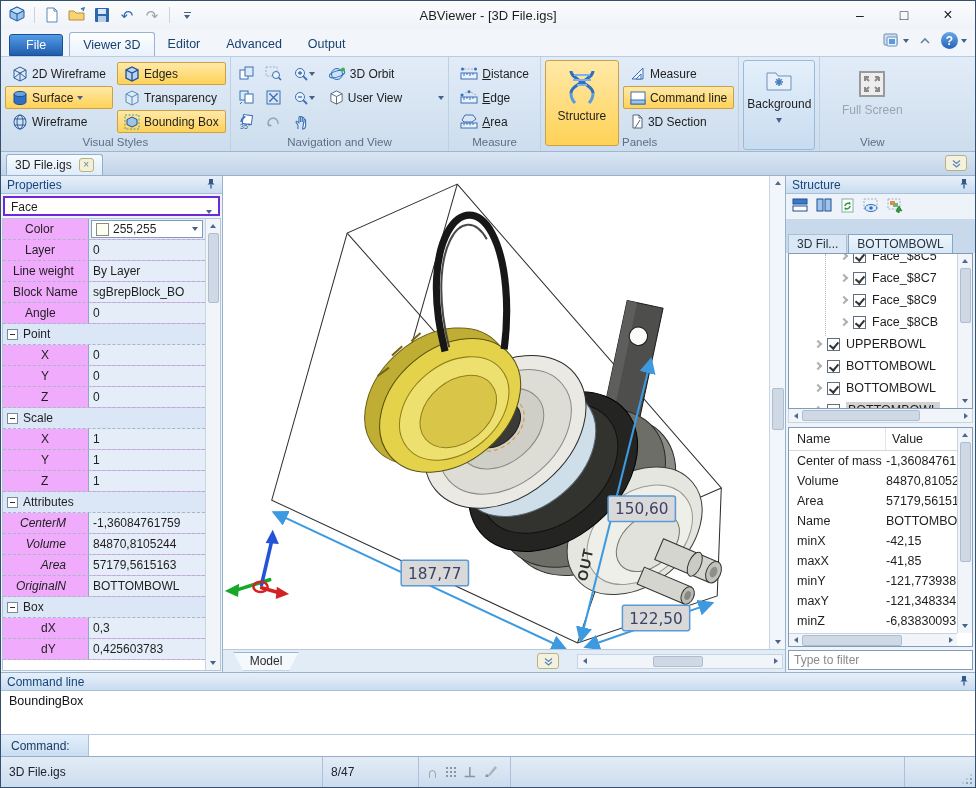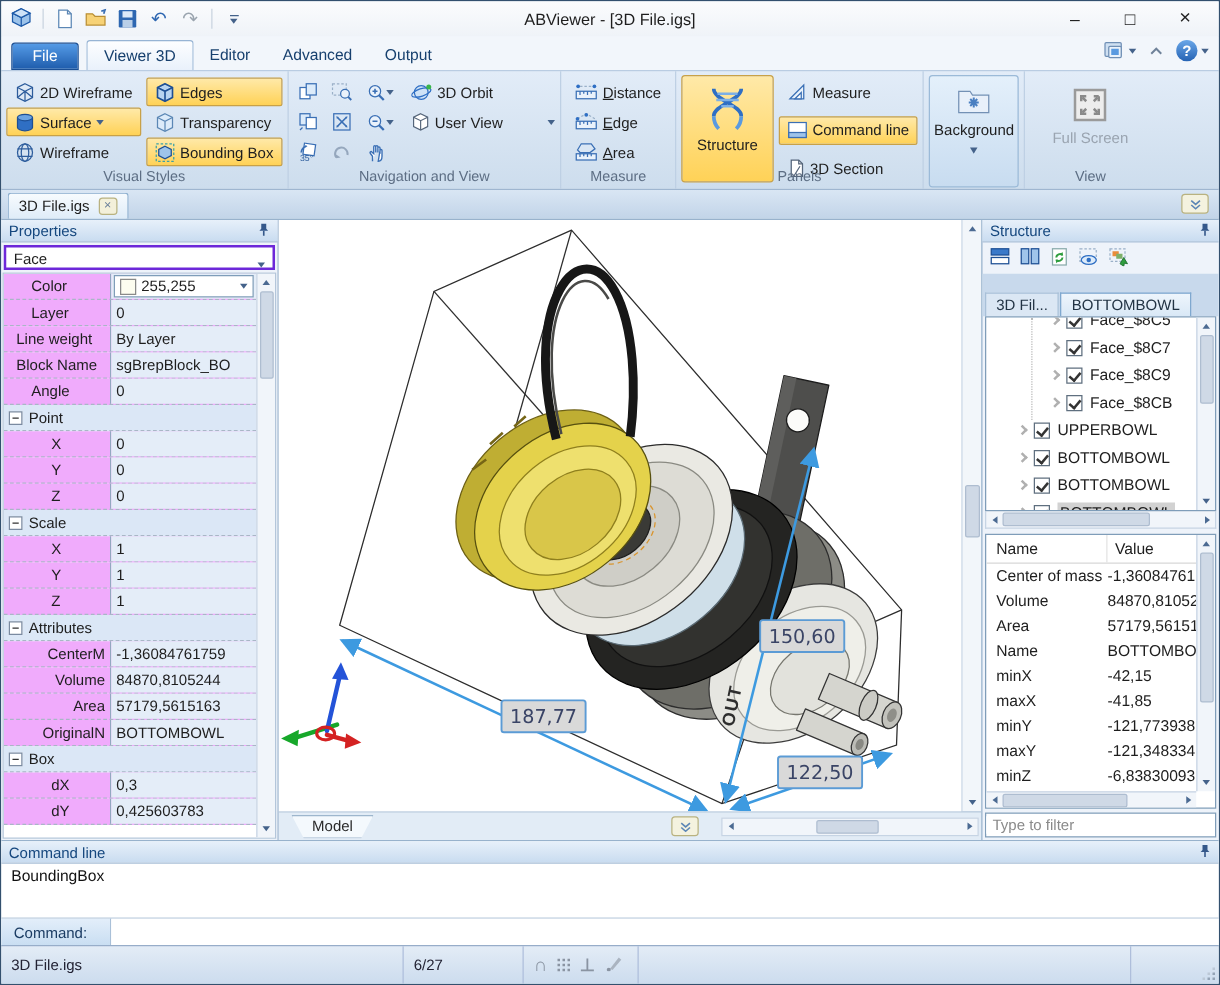--- a/index.html
+++ b/index.html
@@ -34,21 +34,21 @@
   .navgrid { display:flex; flex-direction:column; gap:1px; }
   .navrow { display:flex; align-items:center; gap:3px; }
   .icbtn { width:24px; height:23px; display:flex; align-items:center; justify-content:center; border-radius:2px; }
   .icbtn-c { width:30px; }
   .caret { width:0; height:0; border-left:3.5px solid transparent; border-right:3.5px solid transparent; border-top:4px solid #44628a; }
   .caret-big { border-top-width:5px; }
   .bigbtn { width:72px; height:86px; display:flex; flex-direction:column; align-items:center; justify-content:flex-start; padding-top:8px; gap:4px; border:1px solid transparent; border-radius:3px; font-size:12px; }
   .bigbtn.on { background:linear-gradient(#ffe9a8,#ffd257); border-color:#c8a148; }
   .bigbtn.sel { background:linear-gradient(#e4f0fb,#c8dcf0); border-color:#9bbad8; }
   .bigbtn.dis { color:#9aa4b0; }
-  .pcol { display:flex; flex-direction:column; gap:1px; justify-content:space-between; padding-top:2px; }
+  .pcol { display:flex; flex-direction:column; gap:1px; justify-content:flex-start; padding-top:2px; }
   .u1::first-letter { text-decoration:underline; }
   .lblblk { display:block; }
 
   
   .docbar { height:24px; background:linear-gradient(#d9e6f4,#c2d4e8); border-bottom:1px solid #98b2cc; display:flex; align-items:flex-end; padding-left:5px; position:relative; flex:none; }
   .doctab { height:21px; background:linear-gradient(#f7fbfe,#dfecf8); border:1px solid #8fb0cf; border-bottom:none; border-radius:3px 3px 0 0; display:flex; align-items:center; gap:7px; padding:0 8px; font-size:12px; }
   .doctab-close { width:15px; height:14px; border:1px solid #b9b280; background:#f3f0da; border-radius:3px; font-size:10px; line-height:12px; text-align:center; color:#6a7f9a; }
   .chevbtn { width:22px; height:16px; background:#f4f2df; border:1px solid #b9b280; border-radius:3px; display:flex; align-items:center; justify-content:center; }
   .docbar .chevbtn { position:absolute; right:8px; top:3px; }
 
@@ -58,21 +58,21 @@
   
   .lpanel { width:222px; flex:none; display:flex; flex-direction:column; border-right:1px solid #98b2cc; background:#eef3fa; }
   .phead { height:18px; background:linear-gradient(#e7f0fa,#c9dcf0); border-bottom:1px solid #a9c0d8; display:flex; align-items:center; padding:0 6px; color:#15477e; font-size:12px; }
   .pin { margin-left:auto; }
   .combo { margin:2px 2px; height:20px; background:#fff; border:2px solid #6d28d9; display:flex; align-items:flex-end; padding:0 6px; font-size:12px; }
   .combo .caret { margin-left:auto; }
   .pgrid { flex:1; position:relative; overflow:hidden; background:#fff; margin:0 1px 1px 1px; border:1px solid #b4c6da; }
   .prow { height:21px; display:flex; align-items:center; border-bottom:1px dashed #a9b6c6; background:#f0abfc; font-size:12px; }
   .prow .lab { width:86px; flex:none; padding-left:22px; border-right:1px solid #93a8c0; height:100%; display:flex; align-items:center; }
   .prow .lab.sub { padding-left:38px; }
-  .prow .lab.ralign { justify-content:flex-end; padding-left:0; padding-right:4px; }
+  .prow .lab.ralign { justify-content:flex-end; padding-left:0; padding-right:22px;font-style:italic; }
   .prow .val { flex:1; padding-left:4px; background:#e4edf8; height:100%; display:flex; align-items:center; overflow:hidden; white-space:nowrap; }
   .prow-group { height:21px; display:flex; align-items:center; gap:5px; border-bottom:1px dashed #a9b6c6; background:#dbe7f6; padding-left:4px; font-size:12px; }
   .expbox { width:11px; height:11px; border:1px solid #7a8aa0; background:#fff; position:relative; flex:none; }
   .expbox::after { content:""; position:absolute; left:2px; right:2px; top:4px; border-top:1px solid #333; }
   .colorbox { height:18px; background:#fff; border:1px solid #7f9db9; display:flex; align-items:center; gap:4px; padding:0 4px; margin-right:16px; flex:1; }
   .swatch { width:13px; height:13px; background:#fdfdf0; border:1px solid #8a8a8a; flex:none; }
   .colorbox .caret { margin-left:auto; }
   .vscroll { position:absolute; right:0; top:0; bottom:0; width:15px; background:#f1f5fa; border-left:1px solid #c6d4e4; display:flex; flex-direction:column; align-items:center; }
   .sarr { width:13px; height:14px; display:flex; align-items:center; justify-content:center; }
   .thumb { width:11px; background:#cfd9e6; border:1px solid #aebdd0; border-radius:2px; }
@@ -885,21 +885,21 @@
       <div>BoundingBox</div>
     </div>
     <div class="cmdrow">
       <div class="cmdlabel">Command:</div>
       <div class="cmdinput"><input type="text" style=""></div>
     </div>
   </div>
 
   <div class="statusbar">
     <div class="scell" style="width:322px">3D File.igs</div>
-    <div class="scell" style="width:96px">6/27</div>
+    <div class="scell" style="width:96px">8/47</div>
     <div class="scell sicons" style="width:92px">
       <span style="font-size:15px;font-weight:bold">∩</span>
       <span class="dotgrid"></span>
       <span style="font-size:14px;font-weight:bold">⊥</span>
       <span><svg width="14" height="13" viewBox="0 0 14 13">
             <path d="M4 11 11 2l2 1.8L6 12z" fill="#aab4c0"></path>
             <circle cx="3" cy="11.8" r="1.6" fill="#8a94a2"></circle>
           </svg></span>
     </div>
     <div class="scell" style="flex:1"></div>

